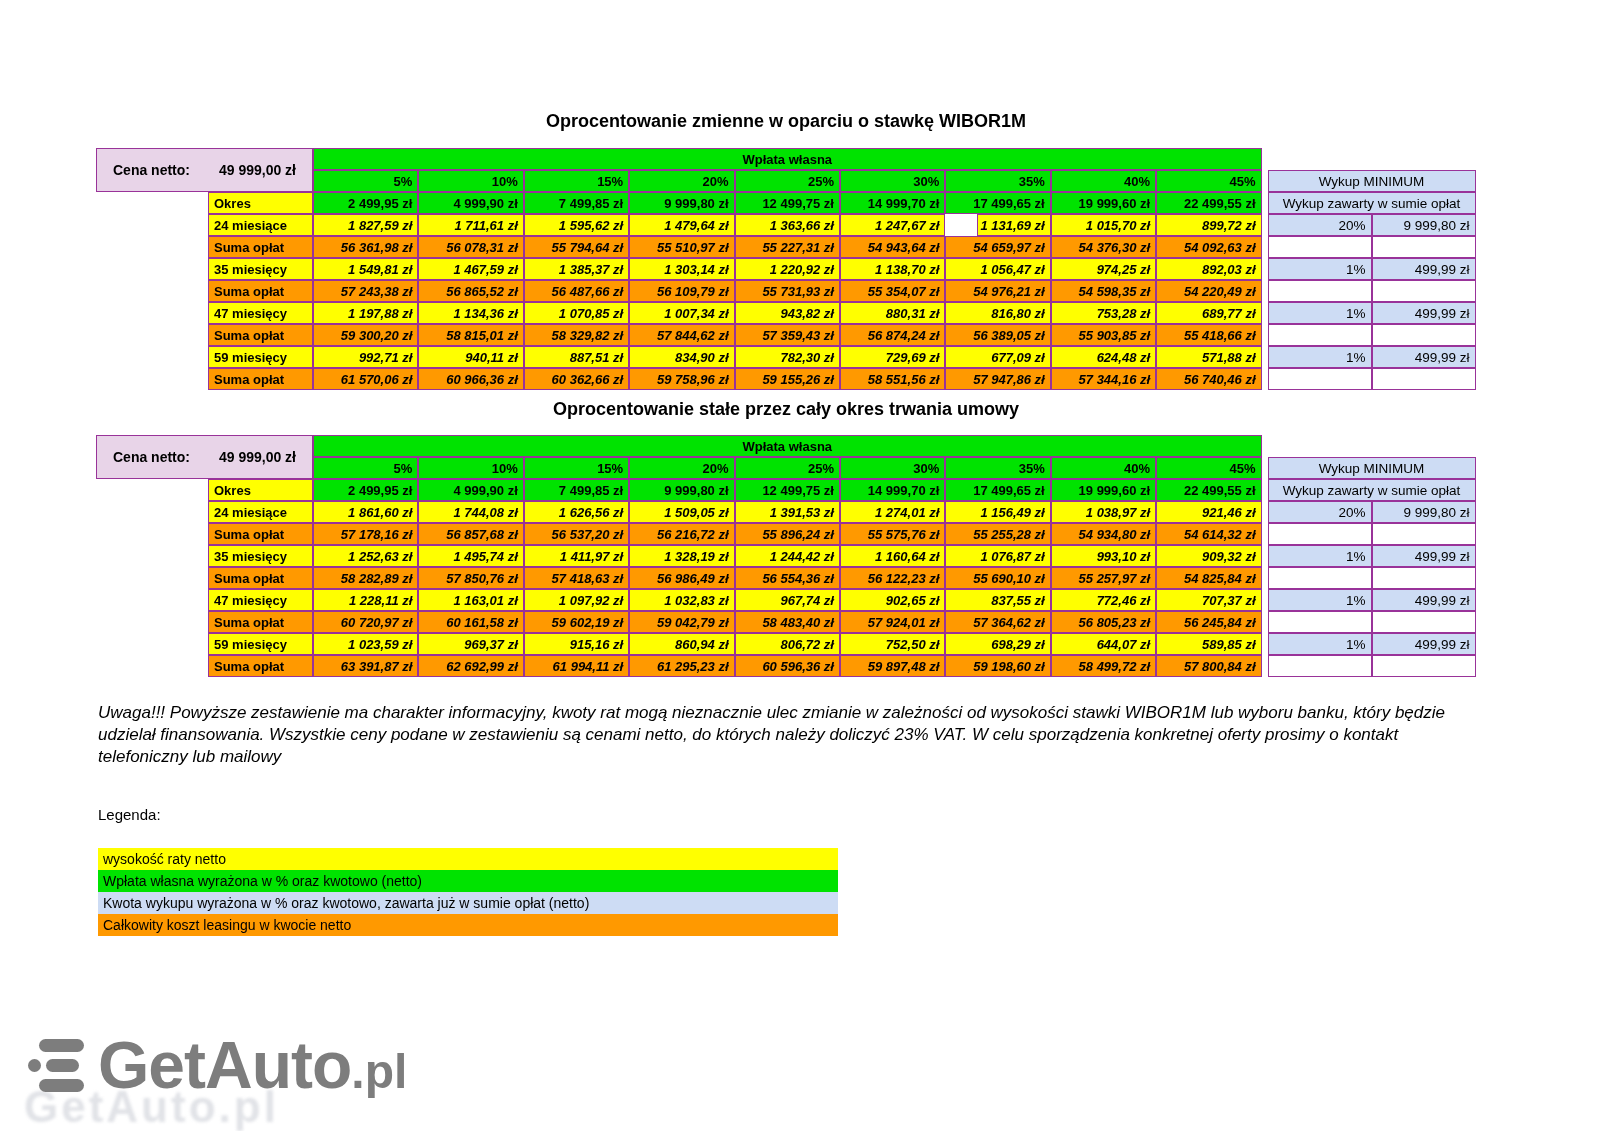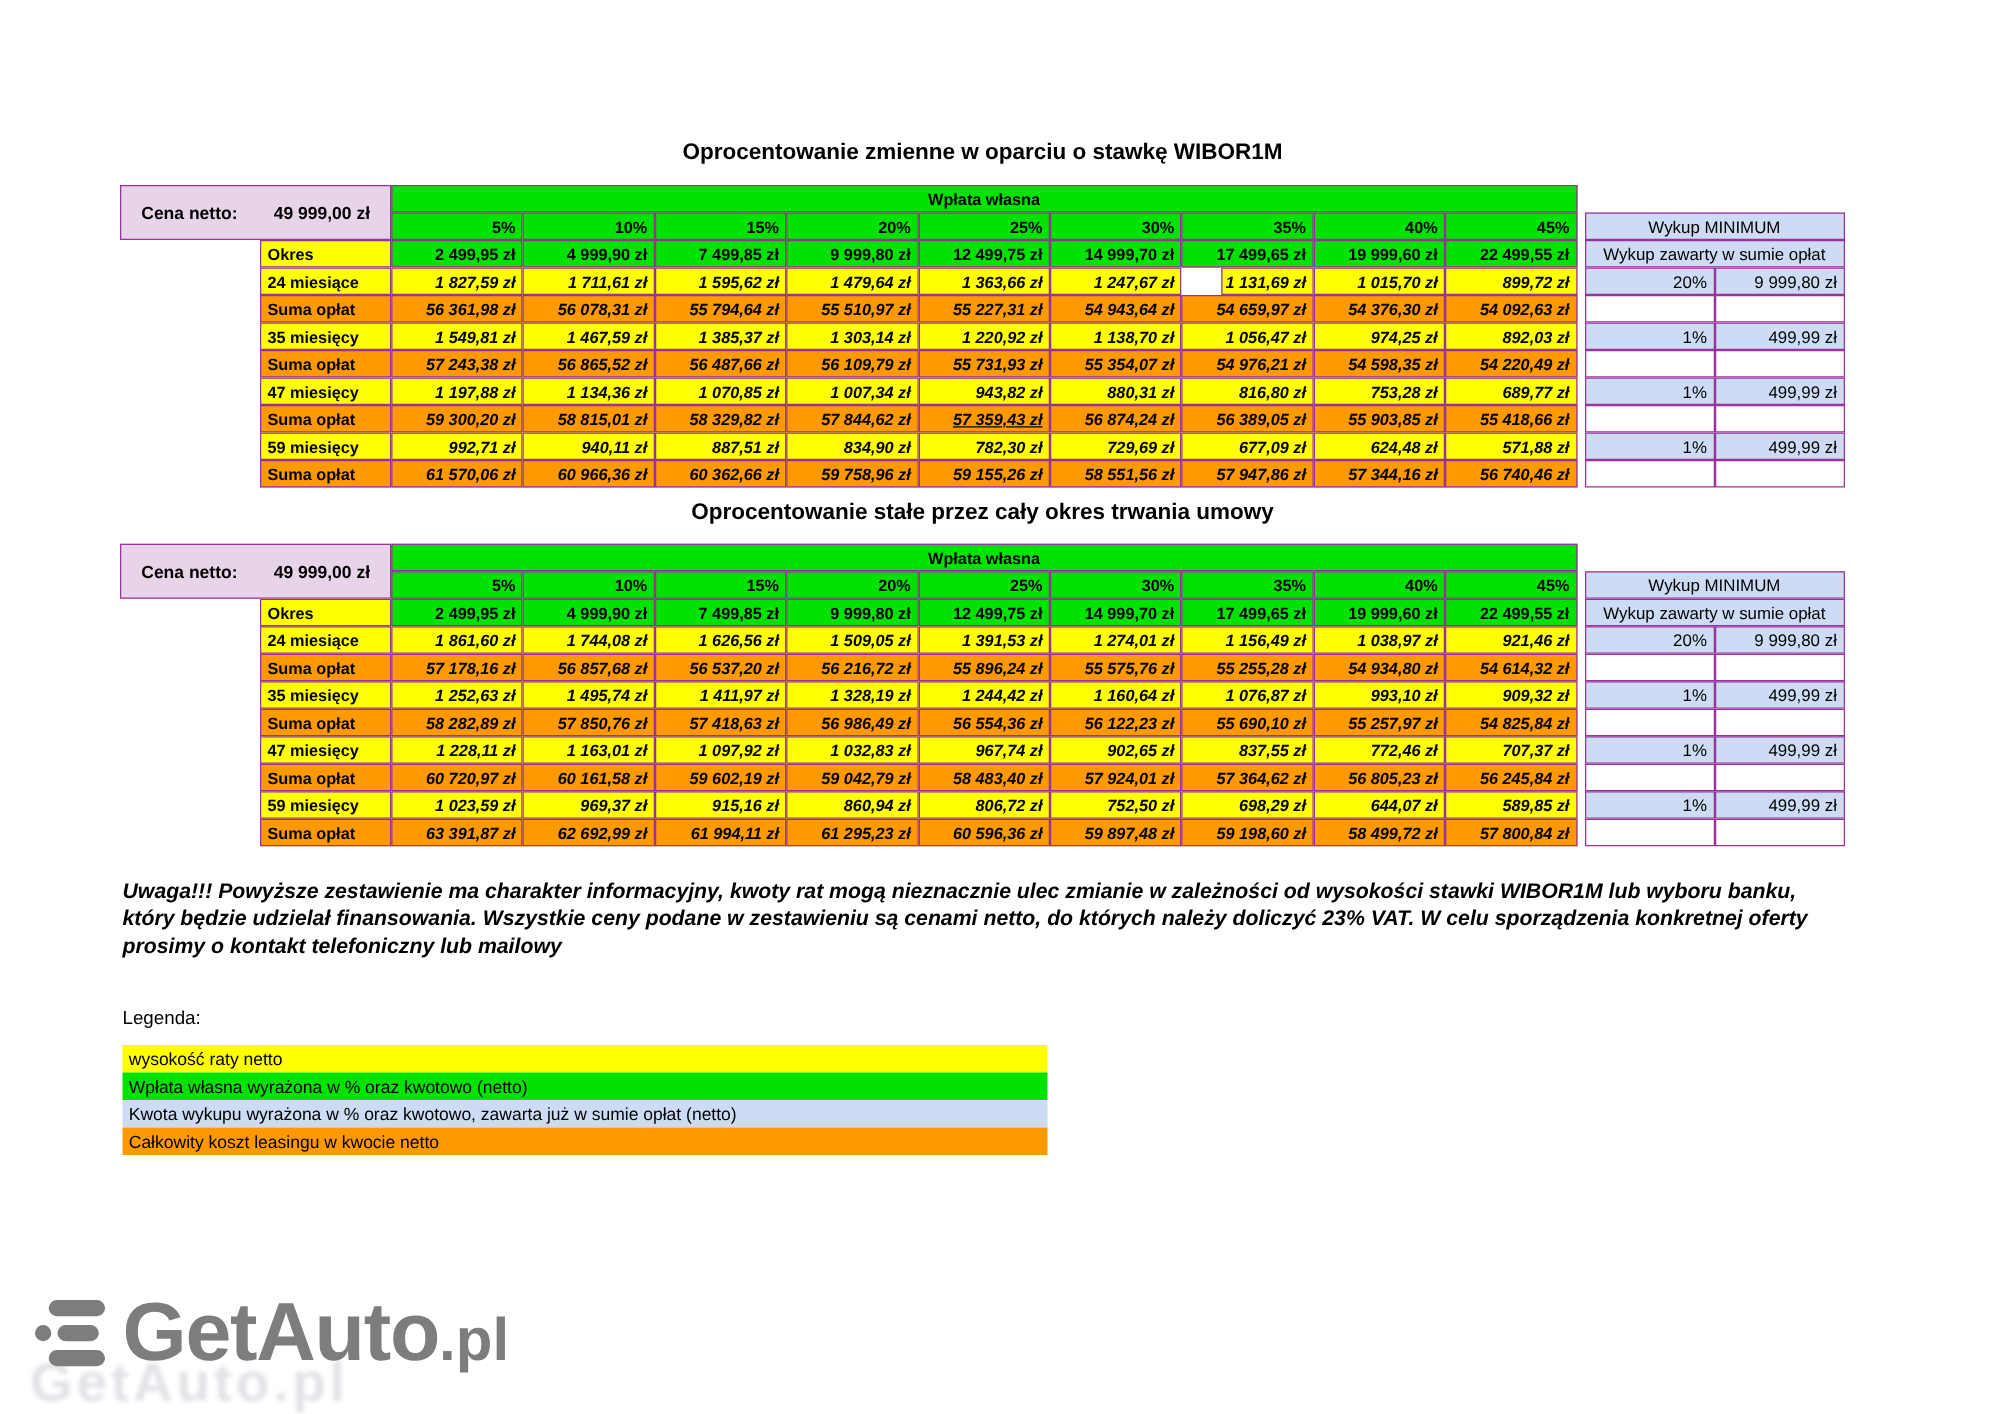--- a/index.html
+++ b/index.html
@@ -39,24 +39,24 @@
   .blue{background:var(--blue,#cddcf4);font-size:13.5px;}
   .white{background:#ffffff;}
   .pink{
     background:var(--pink,#e8d4e8);
     justify-content:space-between;
     padding:0 16px;
     font-weight:700;font-size:14px;
   }
   .warning{
     position:absolute;left:98px;top:702px;width:1378px;
-    font-size:17px;font-weight:700;font-style:italic;line-height:22px;
+    font-size:17px;font-weight:400;font-style:italic;line-height:22px;
   }
   .legend{position:absolute;left:98px;top:806px;width:740px;}
-  .legend-title{font-size:15px;margin-bottom:13px;}
+  .legend-title{font-size:15px;margin-bottom:25px;}
   .legend-item{
     width:740px;height:22px;box-sizing:border-box;
     display:flex;align-items:center;padding-left:5px;
     font-size:14px;white-space:nowrap;
   }
   .logo{
     position:absolute;left:28px;top:1032px;
     display:flex;align-items:center;gap:14px;
   }
   .logo-icon{display:flex;flex-direction:column;gap:7px;width:56px;}
@@ -166,21 +166,21 @@
       <div class="cell num right yellow" style="grid-area: 8 / 9 / span 1 / span 1;">816,80 zł</div>
       <div class="cell num right yellow" style="grid-area: 8 / 10 / span 1 / span 1;">753,28 zł</div>
       <div class="cell num right yellow" style="grid-area: 8 / 11 / span 1 / span 1;">689,77 zł</div>
       <div class="cell right blue" style="grid-area: 8 / 13 / span 1 / span 1;">1%</div>
       <div class="cell right blue" style="grid-area: 8 / 14 / span 1 / span 1;">499,99 zł</div>
       <div class="cell bold orange" style="grid-area: 9 / 2 / span 1 / span 1;">Suma opłat</div>
       <div class="cell num right orange" style="grid-area: 9 / 3 / span 1 / span 1;">59 300,20 zł</div>
       <div class="cell num right orange" style="grid-area: 9 / 4 / span 1 / span 1;">58 815,01 zł</div>
       <div class="cell num right orange" style="grid-area: 9 / 5 / span 1 / span 1;">58 329,82 zł</div>
       <div class="cell num right orange" style="grid-area: 9 / 6 / span 1 / span 1;">57 844,62 zł</div>
-      <div class="cell num right orange" style="grid-area: 9 / 7 / span 1 / span 1; text-decoration: underline;">57 359,43 zł</div>
+      <div class="cell num right orange" style="grid-area: 9 / 7 / span 1 / span 1;">57 359,43 zł</div>
       <div class="cell num right orange" style="grid-area: 9 / 8 / span 1 / span 1;">56 874,24 zł</div>
       <div class="cell num right orange" style="grid-area: 9 / 9 / span 1 / span 1;">56 389,05 zł</div>
       <div class="cell num right orange" style="grid-area: 9 / 10 / span 1 / span 1;">55 903,85 zł</div>
       <div class="cell num right orange" style="grid-area: 9 / 11 / span 1 / span 1;">55 418,66 zł</div>
       <div class="cell right white" style="grid-area: 9 / 13 / span 1 / span 1;"></div>
       <div class="cell right white" style="grid-area: 9 / 14 / span 1 / span 1;"></div>
       <div class="cell bold yellow" style="grid-area: 10 / 2 / span 1 / span 1;">59 miesięcy</div>
       <div class="cell num right yellow" style="grid-area: 10 / 3 / span 1 / span 1;">992,71 zł</div>
       <div class="cell num right yellow" style="grid-area: 10 / 4 / span 1 / span 1;">940,11 zł</div>
       <div class="cell num right yellow" style="grid-area: 10 / 5 / span 1 / span 1;">887,51 zł</div>

